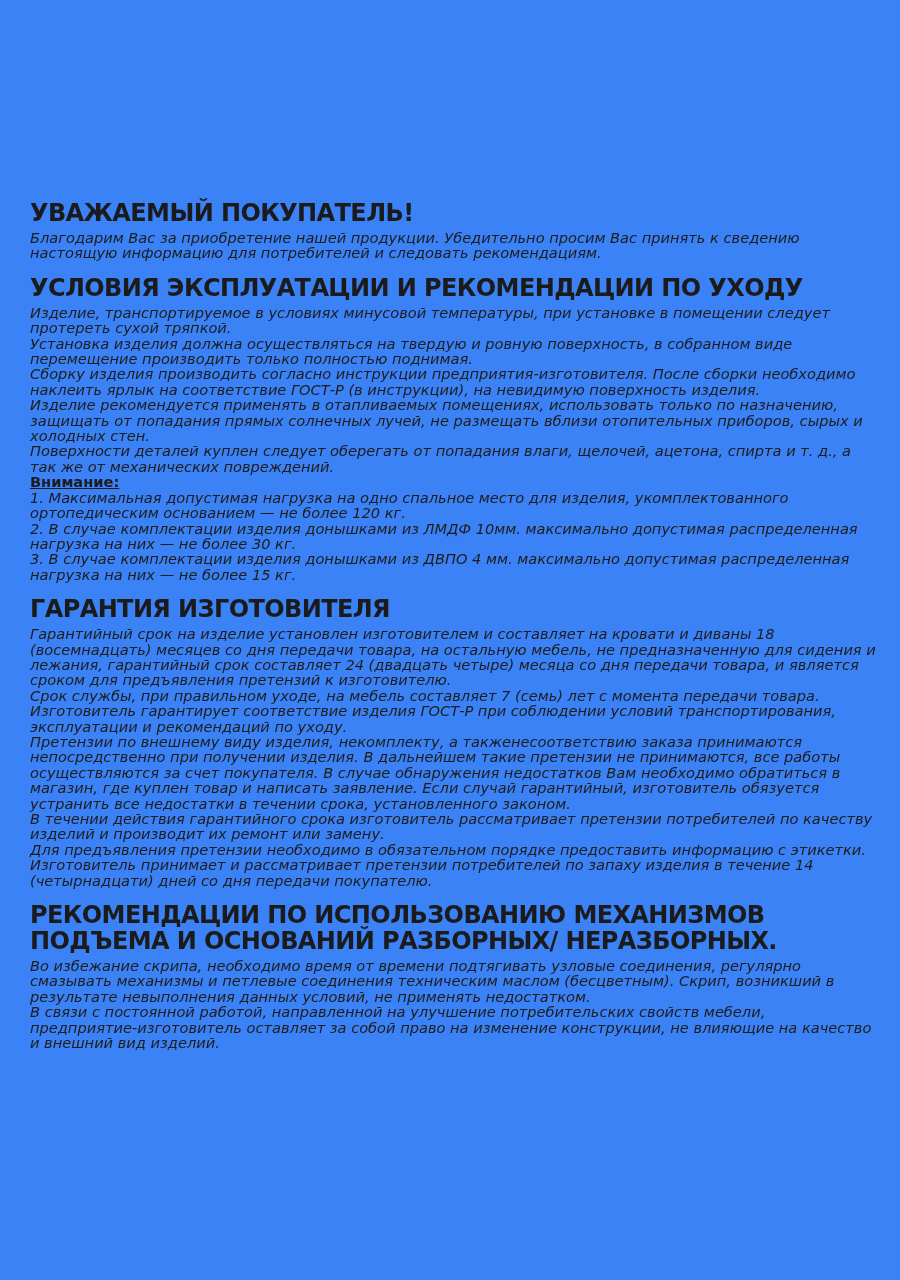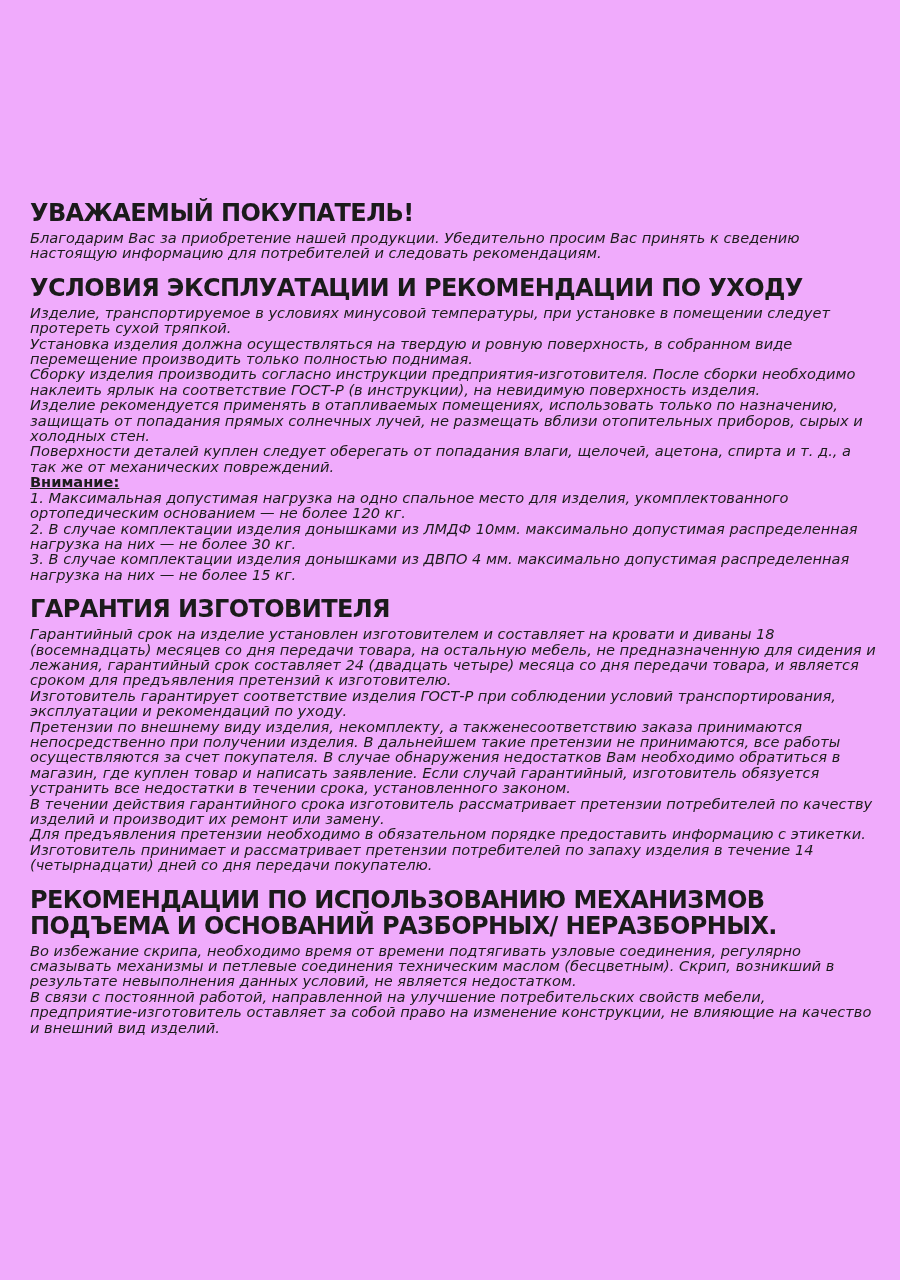--- a/index.html
+++ b/index.html
@@ -4,21 +4,21 @@
 <style>
   html, body {
     margin: 0;
     padding: 0;
     background: #ffffff;
   }
   .page {
     position: relative;
     width: 900px;
     height: 1280px;
-    background: #f0abfc;
+    background: #3b82f6;
     overflow: hidden;
     font-family: "DejaVu Sans", "Liberation Sans", sans-serif;
   }
   .doc {
     position: absolute;
     left: 30px;
     top: 200px;
     width: 846px;
     color: #1d1d1d;
     font-size: 14.6px;
@@ -62,27 +62,28 @@
       <p class="para">Поверхности деталей куплен следует оберегать от попадания влаги, щелочей, ацетона, спирта и т. д., а так же от механических повреждений.</p>
       <p class="warning-label">Внимание:</p>
       <p class="para">1. Максимальная допустимая нагрузка на одно спальное место для изделия, укомплектованного ортопедическим основанием — не более 120 кг.</p>
       <p class="para">2. В случае комплектации изделия донышками из ЛМДФ 10мм. максимально допустимая распределенная нагрузка на них — не более 30 кг.</p>
       <p class="para">3. В случае комплектации изделия донышками из ДВПО 4 мм. максимально допустимая распределенная нагрузка на них — не более 15 кг.</p>
     </div>
 
     <div class="section">
       <h2 class="sec-heading">ГАРАНТИЯ ИЗГОТОВИТЕЛЯ</h2>
       <p class="para">Гарантийный срок на изделие установлен изготовителем и составляет на кровати и диваны 18 (восемнадцать) месяцев со дня передачи товара, на остальную мебель, не предназначенную для сидения и лежания, гарантийный срок составляет 24 (двадцать четыре) месяца со дня передачи товара, и является сроком для предъявления претензий к изготовителю.</p>
+      <p class="para">Срок службы, при правильном уходе, на мебель составляет 7 (семь) лет с момента передачи товара.</p>
       <p class="para">Изготовитель гарантирует соответствие изделия ГОСТ-Р при соблюдении условий транспортирования, эксплуатации и рекомендаций по уходу.</p>
       <p class="para">Претензии по внешнему виду изделия, некомплекту, а такженесоответствию заказа принимаются непосредственно при получении изделия. В дальнейшем такие претензии не принимаются, все работы осуществляются за счет покупателя. В случае обнаружения недостатков  Вам необходимо обратиться в магазин, где куплен товар и написать заявление. Если случай гарантийный, изготовитель обязуется устранить все недостатки в течении срока, установленного законом.</p>
       <p class="para">В течении действия гарантийного срока изготовитель рассматривает претензии потребителей по качеству изделий и производит их ремонт или замену.</p>
       <p class="para">Для предъявления претензии необходимо в обязательном порядке предоставить информацию с этикетки.</p>
       <p class="para">Изготовитель принимает и рассматривает претензии потребителей по запаху изделия в течение 14 (четырнадцати) дней со дня передачи  покупателю.</p>
     </div>
 
     <div class="section">
       <h2 class="sec-heading">РЕКОМЕНДАЦИИ ПО ИСПОЛЬЗОВАНИЮ МЕХАНИЗМОВ ПОДЪЕМА И ОСНОВАНИЙ РАЗБОРНЫХ/ НЕРАЗБОРНЫХ.</h2>
-      <p class="para">Во избежание скрипа, необходимо время от времени подтягивать узловые соединения, регулярно смазывать механизмы и петлевые соединения техническим маслом (бесцветным). Скрип, возникший в результате невыполнения данных условий, не является недостатком.</p>
+      <p class="para">Во избежание скрипа, необходимо время от времени подтягивать узловые соединения, регулярно смазывать механизмы и петлевые соединения техническим маслом (бесцветным). Скрип, возникший в результате невыполнения данных условий, не применять недостатком.</p>
       <p class="para">В связи с постоянной работой, направленной на улучшение потребительских свойств мебели, предприятие-изготовитель оставляет за собой право на изменение конструкции, не влияющие на качество и внешний вид изделий.</p>
     </div>
 
   </div>
 </div>
 
 </body></html>

